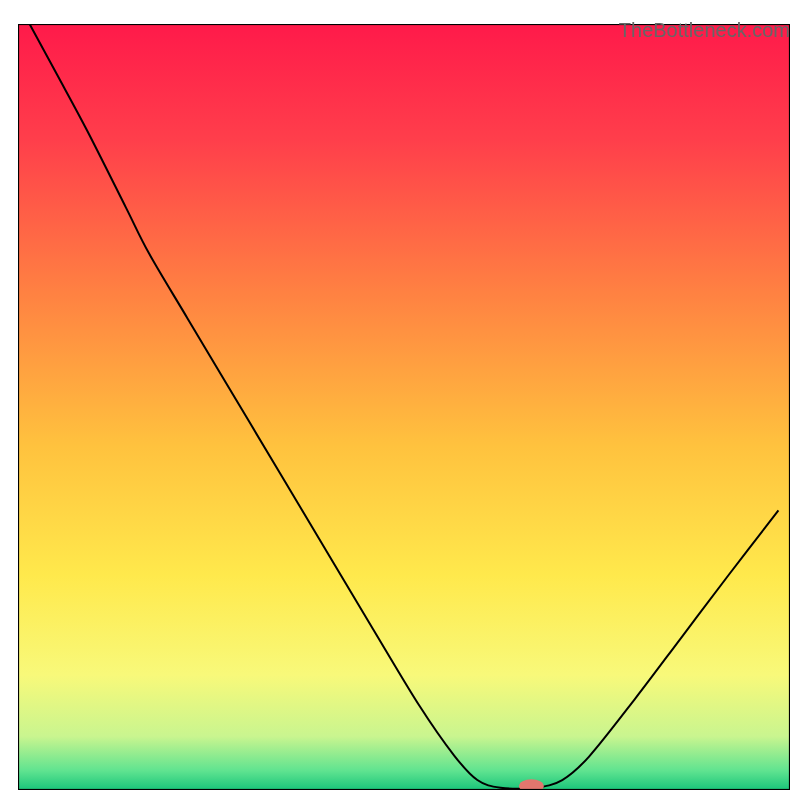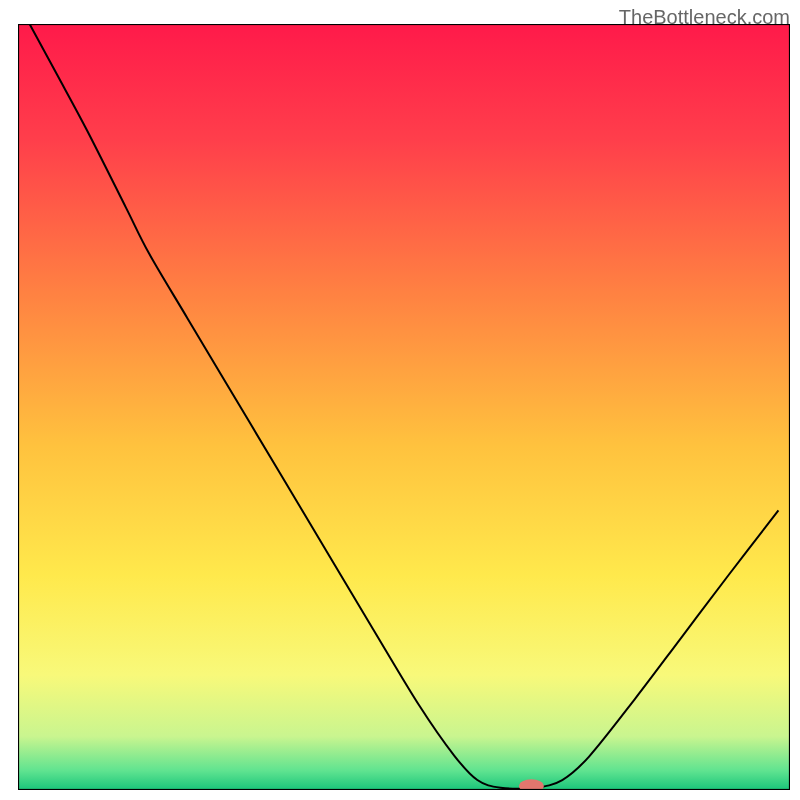--- a/index.html
+++ b/index.html
@@ -6,21 +6,21 @@
     margin: 0;
     padding: 0;
     width: 800px;
     height: 800px;
     background: #ffffff;
     font-family: Arial, Helvetica, sans-serif;
     position: relative;
   }
   .watermark {
     position: absolute;
-    top: 6px;
+    top: 19px;
     right: 10px;
     color: #666666;
     font-size: 20px;
     font-weight: 500;
     z-index: 10;
   }
   .chart-wrap {
     position: absolute;
     left: 18px;
     top: 24px;

